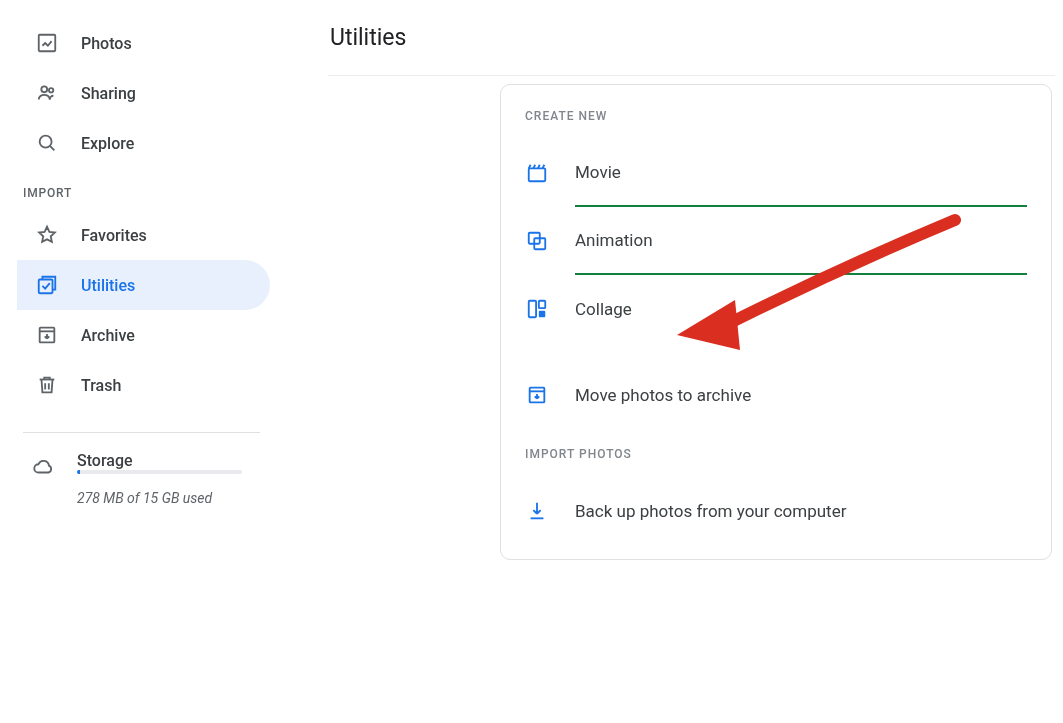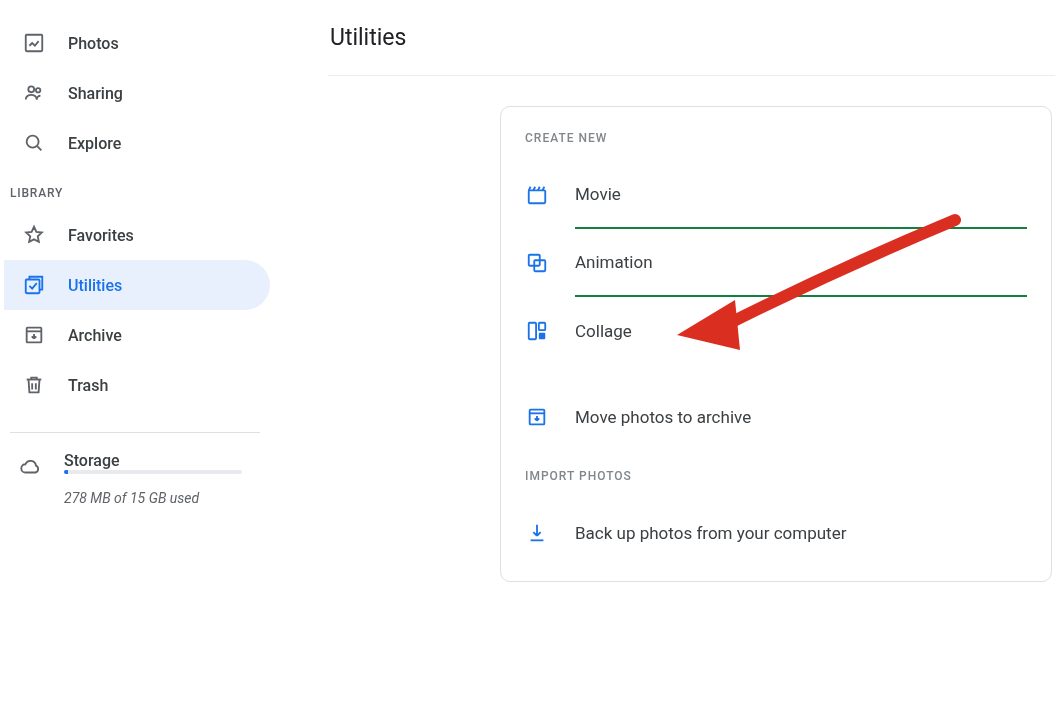--- a/index.html
+++ b/index.html
@@ -8,21 +8,21 @@
     background: #fff;
     color: #3c4043;
     width: 1063px;
     height: 723px;
     overflow: hidden;
     position: relative;
   }
   .layout { display: flex; height: 100%; }
   .sidebar {
     width: 270px;
-    padding: 18px 0 0 4px;
+    padding: 18px 0 0 17px;
     display: flex;
     flex-direction: column;
   }
   .nav-item {
     display: flex;
     align-items: center;
     height: 50px;
     padding-left: 18px;
     border-radius: 0 25px 25px 0;
     cursor: pointer;
@@ -89,21 +89,21 @@
     margin-bottom: 24px;
   }
   .title-rule {
     border: none;
     border-top: 1px solid #ececec;
     margin-right: 8px;
     margin-left: -2px;
   }
   .card {
     position: absolute;
-    top: 106px;
+    top: 84px;
     left: 500px;
     width: 552px;
     border: 1px solid #e0e0e0;
     border-radius: 10px;
     padding: 24px 24px 14px 24px;
   }
   .card-section-title {
     font-size: 12px;
     letter-spacing: 1px;
     color: #80868b;
@@ -170,21 +170,21 @@
     <div class="nav-item">
       <span class="icon">
         <svg viewBox="0 0 24 24" width="22" height="22" fill="none" stroke="currentColor" stroke-width="2">
             <circle cx="10.5" cy="10.5" r="6.5"></circle>
             <path d="M20 20l-4.5-4.5"></path>
           </svg>
       </span>
       <span class="label">Explore</span>
     </div>
 
-    <div class="section-header">LIBRARY</div>
+    <div class="section-header">IMPORT</div>
 
     <div class="nav-item">
       <span class="icon">
         <svg viewBox="0 0 24 24" width="22" height="22" fill="none" stroke="currentColor" stroke-width="2">
             <path d="M12 3l2.6 5.6 6 .7-4.5 4.2 1.2 6L12 16.8 6.7 19.5l1.2-6L3.4 9.3l6-.7L12 3z"></path>
           </svg>
       </span>
       <span class="label">Favorites</span>
     </div>
     <div class="nav-item active">

